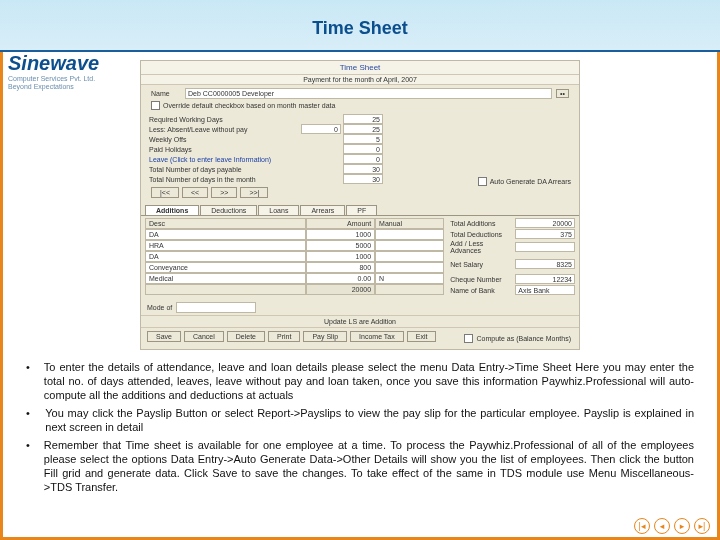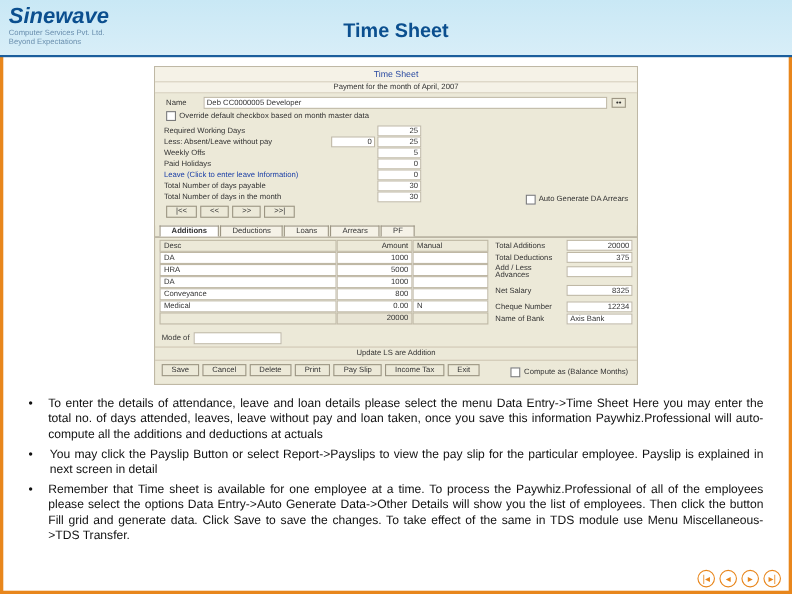--- a/index.html
+++ b/index.html
@@ -1,20 +1,20 @@
 <!DOCTYPE html>
 <html><head>
 <meta charset="utf-8">
 <style>
   * { box-sizing: border-box; margin: 0; padding: 0; }
   body { width: 720px; height: 540px; font-family: Arial, sans-serif; background: #fff; position: relative; }
   .frame { position: absolute; inset: 0; border: 3px solid #e8861c; }
   .header { position: absolute; top: 0; left: 0; right: 0; height: 52px; background: linear-gradient(180deg,#c9e8f5 0%,#d8eef8 100%); border-bottom: 2px solid #1b5e9c; }
   .logo { position: absolute; left: 8px; top: 4px; }
-  .logo-name { color: #0b4f8f; font-weight: bold; font-style: italic; font-size: 20px; }
+  .logo-name { color: #0b4f8f; font-weight: bold; font-style: italic; font-size: 20px; margin-top: 48px; }
   .logo-sub { color: #6a8fae; font-size: 7px; line-height: 8px; }
   .title { position: absolute; top: 18px; left: 0; right: 0; text-align: center; color: #0b4f8f; font-weight: bold; font-size: 18px; }
   .shot { position: absolute; top: 60px; left: 140px; width: 440px; height: 290px; background: #ece9d8; border: 1px solid #bfb8a5; font-size: 7px; color: #333; }
   .shot-title { text-align: center; color: #2a4aa1; padding: 2px 0; background: #f5f2e7; border-bottom: 1px solid #cfc7b4; font-size: 8px; }
   .shot-sub { text-align: center; background: #f5f2e7; border-bottom: 1px solid #cfc7b4; padding: 1px 0; font-size: 7px; }
   .row { display: flex; align-items: center; padding: 1px 6px; gap: 4px; }
   .lbl { width: 150px; color: #333; }
   .fld { background: #fff; border: 1px solid #bfb8a5; height: 11px; line-height: 10px; padding: 0 2px; font-size: 7px; }
   .sec-top { padding: 2px 4px 4px 4px; background: #ece9d8; }
   .cbrow { display: flex; align-items: center; gap: 3px; padding: 1px 6px 4px 6px; }

